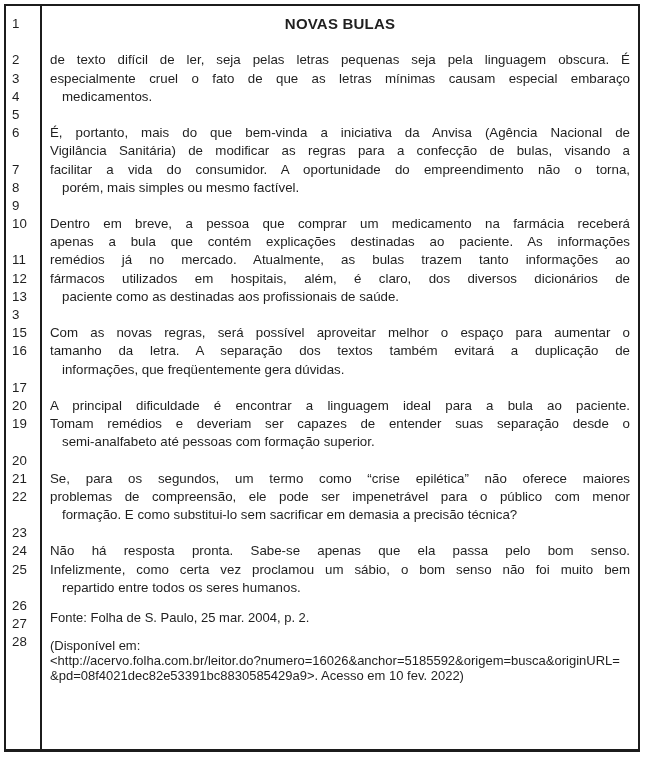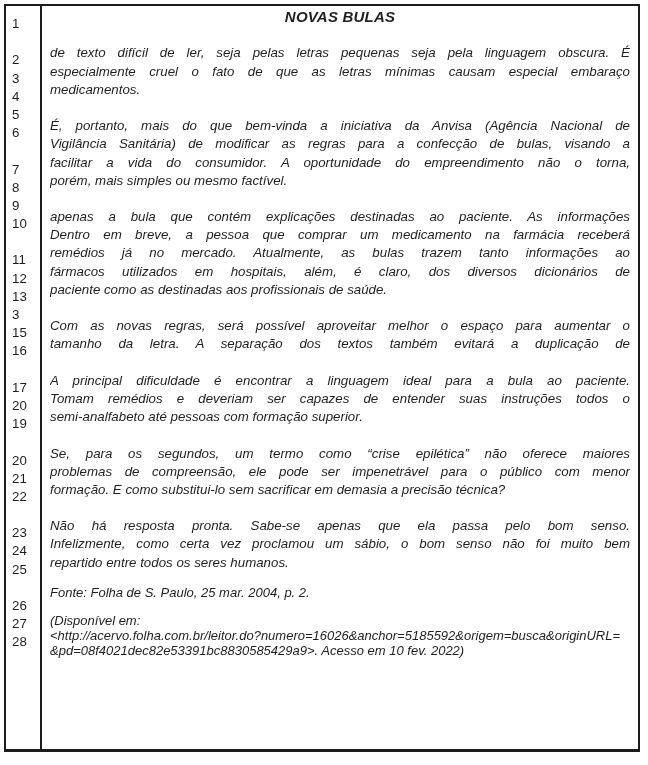--- a/index.html
+++ b/index.html
@@ -30,23 +30,22 @@
   }
   .numcol {
     width: 34px;
     flex: 0 0 34px;
     border-right: 2px solid #1c1c1c;
     padding-top: 9px;
     box-sizing: content-box;
   }
   .textcol {
     flex: 1 1 auto;
-    padding: 2px 8px 0 8px;
+    padding: 9px 8px 0 8px;
     min-width: 0;
-    font-style: italic;
   }
   .nrow, .trow {
     overflow: hidden;
     white-space: nowrap;
   }
   .nrow {
     padding-left: 6px;
     font-size: 13.3px;
   }
   
@@ -66,21 +65,21 @@
     font-size: 15px;
     text-align: center;
     letter-spacing: 0.2px;
   }
   .trow.j {
     white-space: normal;
     text-align: justify;
     text-align-last: justify;
     text-justify: inter-word;
   }
-  .trow.l { text-align: left; }
+  .trow.l { text-align: left; margin-left: 12px; }
   .nrow.title {
     font-weight: normal;
     font-size: 13.3px;
     text-align: left;
   }
 </style>
 </head>
 <body>
 
 <div class="page">
@@ -133,31 +132,32 @@
         <div class="trow gap"></div>
         <div class="trow j">de texto difícil de ler, seja pelas letras pequenas seja pela linguagem obscura. É</div>
         <div class="trow j">especialmente cruel o fato de que as letras mínimas causam especial embaraço</div>
         <div class="trow l">medicamentos.</div>
         <div class="trow gap"></div>
         <div class="trow j">É, portanto, mais do que bem-vinda a iniciativa da Anvisa (Agência Nacional de</div>
         <div class="trow j">Vigilância Sanitária) de modificar as regras para a confecção de bulas, visando a</div>
         <div class="trow j">facilitar a vida do consumidor. A oportunidade do empreendimento não o torna,</div>
         <div class="trow l">porém, mais simples ou mesmo factível.</div>
         <div class="trow gap"></div>
+        <div class="trow j">Dentro em breve, a pessoa que comprar um medicamento na farmácia receberá</div>
         <div class="trow j">apenas a bula que contém explicações destinadas ao paciente. As informações</div>
-        <div class="trow j">Dentro em breve, a pessoa que comprar um medicamento na farmácia receberá</div>
         <div class="trow j">remédios já no mercado. Atualmente, as bulas trazem tanto informações ao</div>
         <div class="trow j">fármacos utilizados em hospitais, além, é claro, dos diversos dicionários de</div>
         <div class="trow l">paciente como as destinadas aos profissionais de saúde.</div>
         <div class="trow gap"></div>
         <div class="trow j">Com as novas regras, será possível aproveitar melhor o espaço para aumentar o</div>
         <div class="trow j">tamanho da letra. A separação dos textos também evitará a duplicação de</div>
+        <div class="trow l">informações, que freqüentemente gera dúvidas.</div>
         <div class="trow gap"></div>
         <div class="trow j">A principal dificuldade é encontrar a linguagem ideal para a bula ao paciente.</div>
-        <div class="trow j">Tomam remédios e deveriam ser capazes de entender suas instruções todos o</div>
+        <div class="trow j">Tomam remédios e deveriam ser capazes de entender suas separação desde o</div>
         <div class="trow l">semi-analfabeto até pessoas com formação superior.</div>
         <div class="trow gap"></div>
         <div class="trow j">Se, para os segundos, um termo como “crise epilética” não oferece maiores</div>
         <div class="trow j">problemas de compreensão, ele pode ser impenetrável para o público com menor</div>
         <div class="trow l">formação. E como substitui-lo sem sacrificar em demasia a precisão técnica?</div>
         <div class="trow gap"></div>
         <div class="trow j">Não há resposta pronta. Sabe-se apenas que ela passa pelo bom senso.</div>
         <div class="trow j">Infelizmente, como certa vez proclamou um sábio, o bom senso não foi muito bem</div>
         <div class="trow l">repartido entre todos os seres humanos.</div>
         <div class="trow gap-sm"></div>

